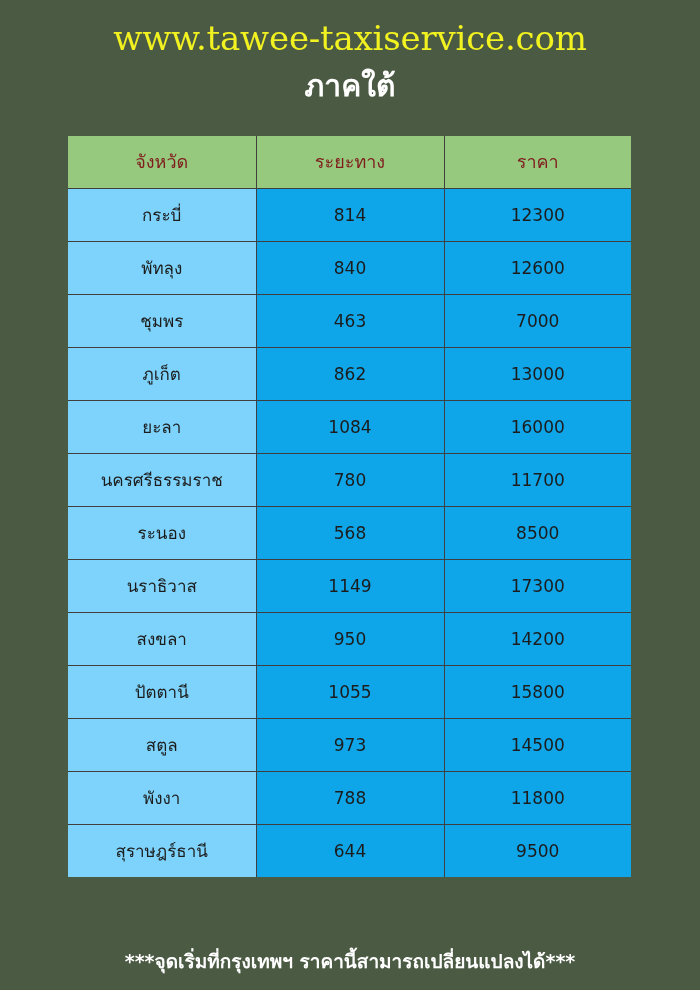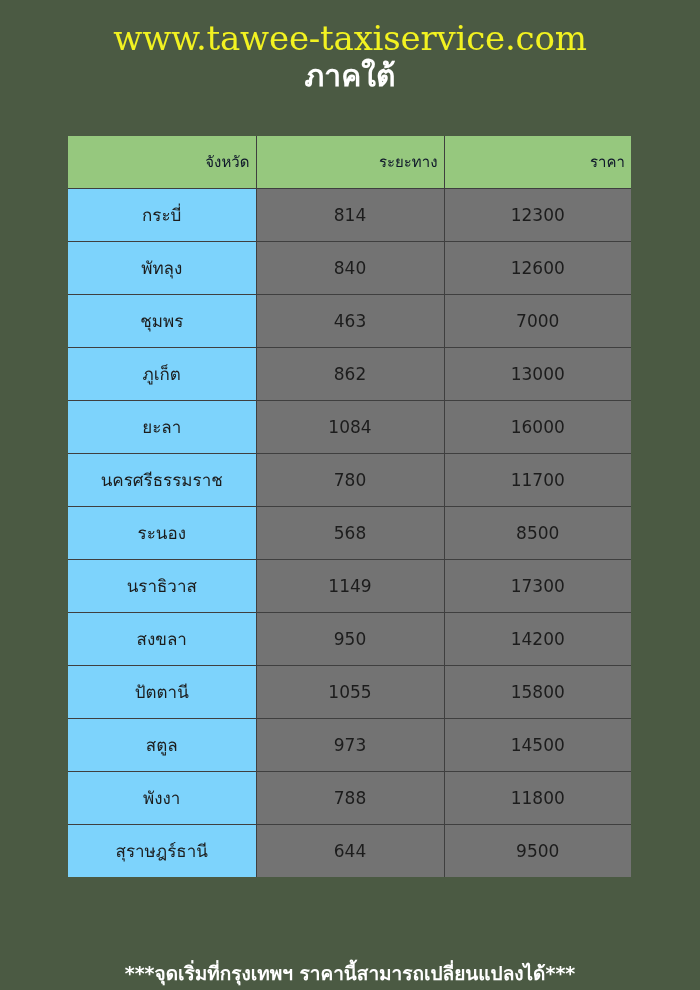--- a/index.html
+++ b/index.html
@@ -32,20 +32,21 @@
   .site-url {
     font-family: "DejaVu Serif", "Liberation Serif", serif;
     font-size: 34px;
     line-height: 40px;
     font-weight: 400;
     color: #f2f221;
     letter-spacing: -0.2px;
     white-space: nowrap;
   }
   .region-title {
+    margin-top: 10px;
     font-family: "DejaVu Sans", "Liberation Sans", sans-serif;
     font-size: 30px;
     line-height: 36px;
     font-weight: 700;
     color: #ffffff;
   }
 
   
   .table-wrap {
     position: absolute;
@@ -78,33 +79,32 @@
     white-space: nowrap;
   }
   table.price-table th:last-child,
   table.price-table td:last-child {
     border-right: none;
   }
 
   table.price-table thead th {
     background: #96c87e;
     font-weight: 400;
-    font-size: 15px;
+    font-size: 18px;
     height: 52px;
     border-bottom: 1.5px solid #3f3f3f;
-    color: #0f172a;
-    text-align: right;
+    color: #7f1d1d;
   }
 
   table.price-table tbody td.prov {
     background: #7dd3fc;
     font-size: 17px;
   }
   table.price-table tbody td.num {
-    background: #737373;
+    background: #0ea5e9;
     font-size: 17px;
   }
   table.price-table tbody tr:last-child td {
     border-bottom: none;
     margin-left: 16px;
   }
 
   
   .part-label {
     position: absolute;
@@ -124,21 +124,20 @@
     left: 0;
     right: 0;
     top: 948px;
     text-align: center;
     font-size: 19px;
     line-height: 26px;
     font-weight: 700;
     color: #ffffff;
     font-family: "DejaVu Sans", "Liberation Sans", sans-serif;
     white-space: nowrap;
-    margin-top: 12px;
   }
 </style>
 </head>
 <body>
 
 <div class="page">
 
   <div class="header">
     <div class="site-url">www.tawee-taxiservice.com</div>
     <div class="region-title">ภาคใต้</div>

